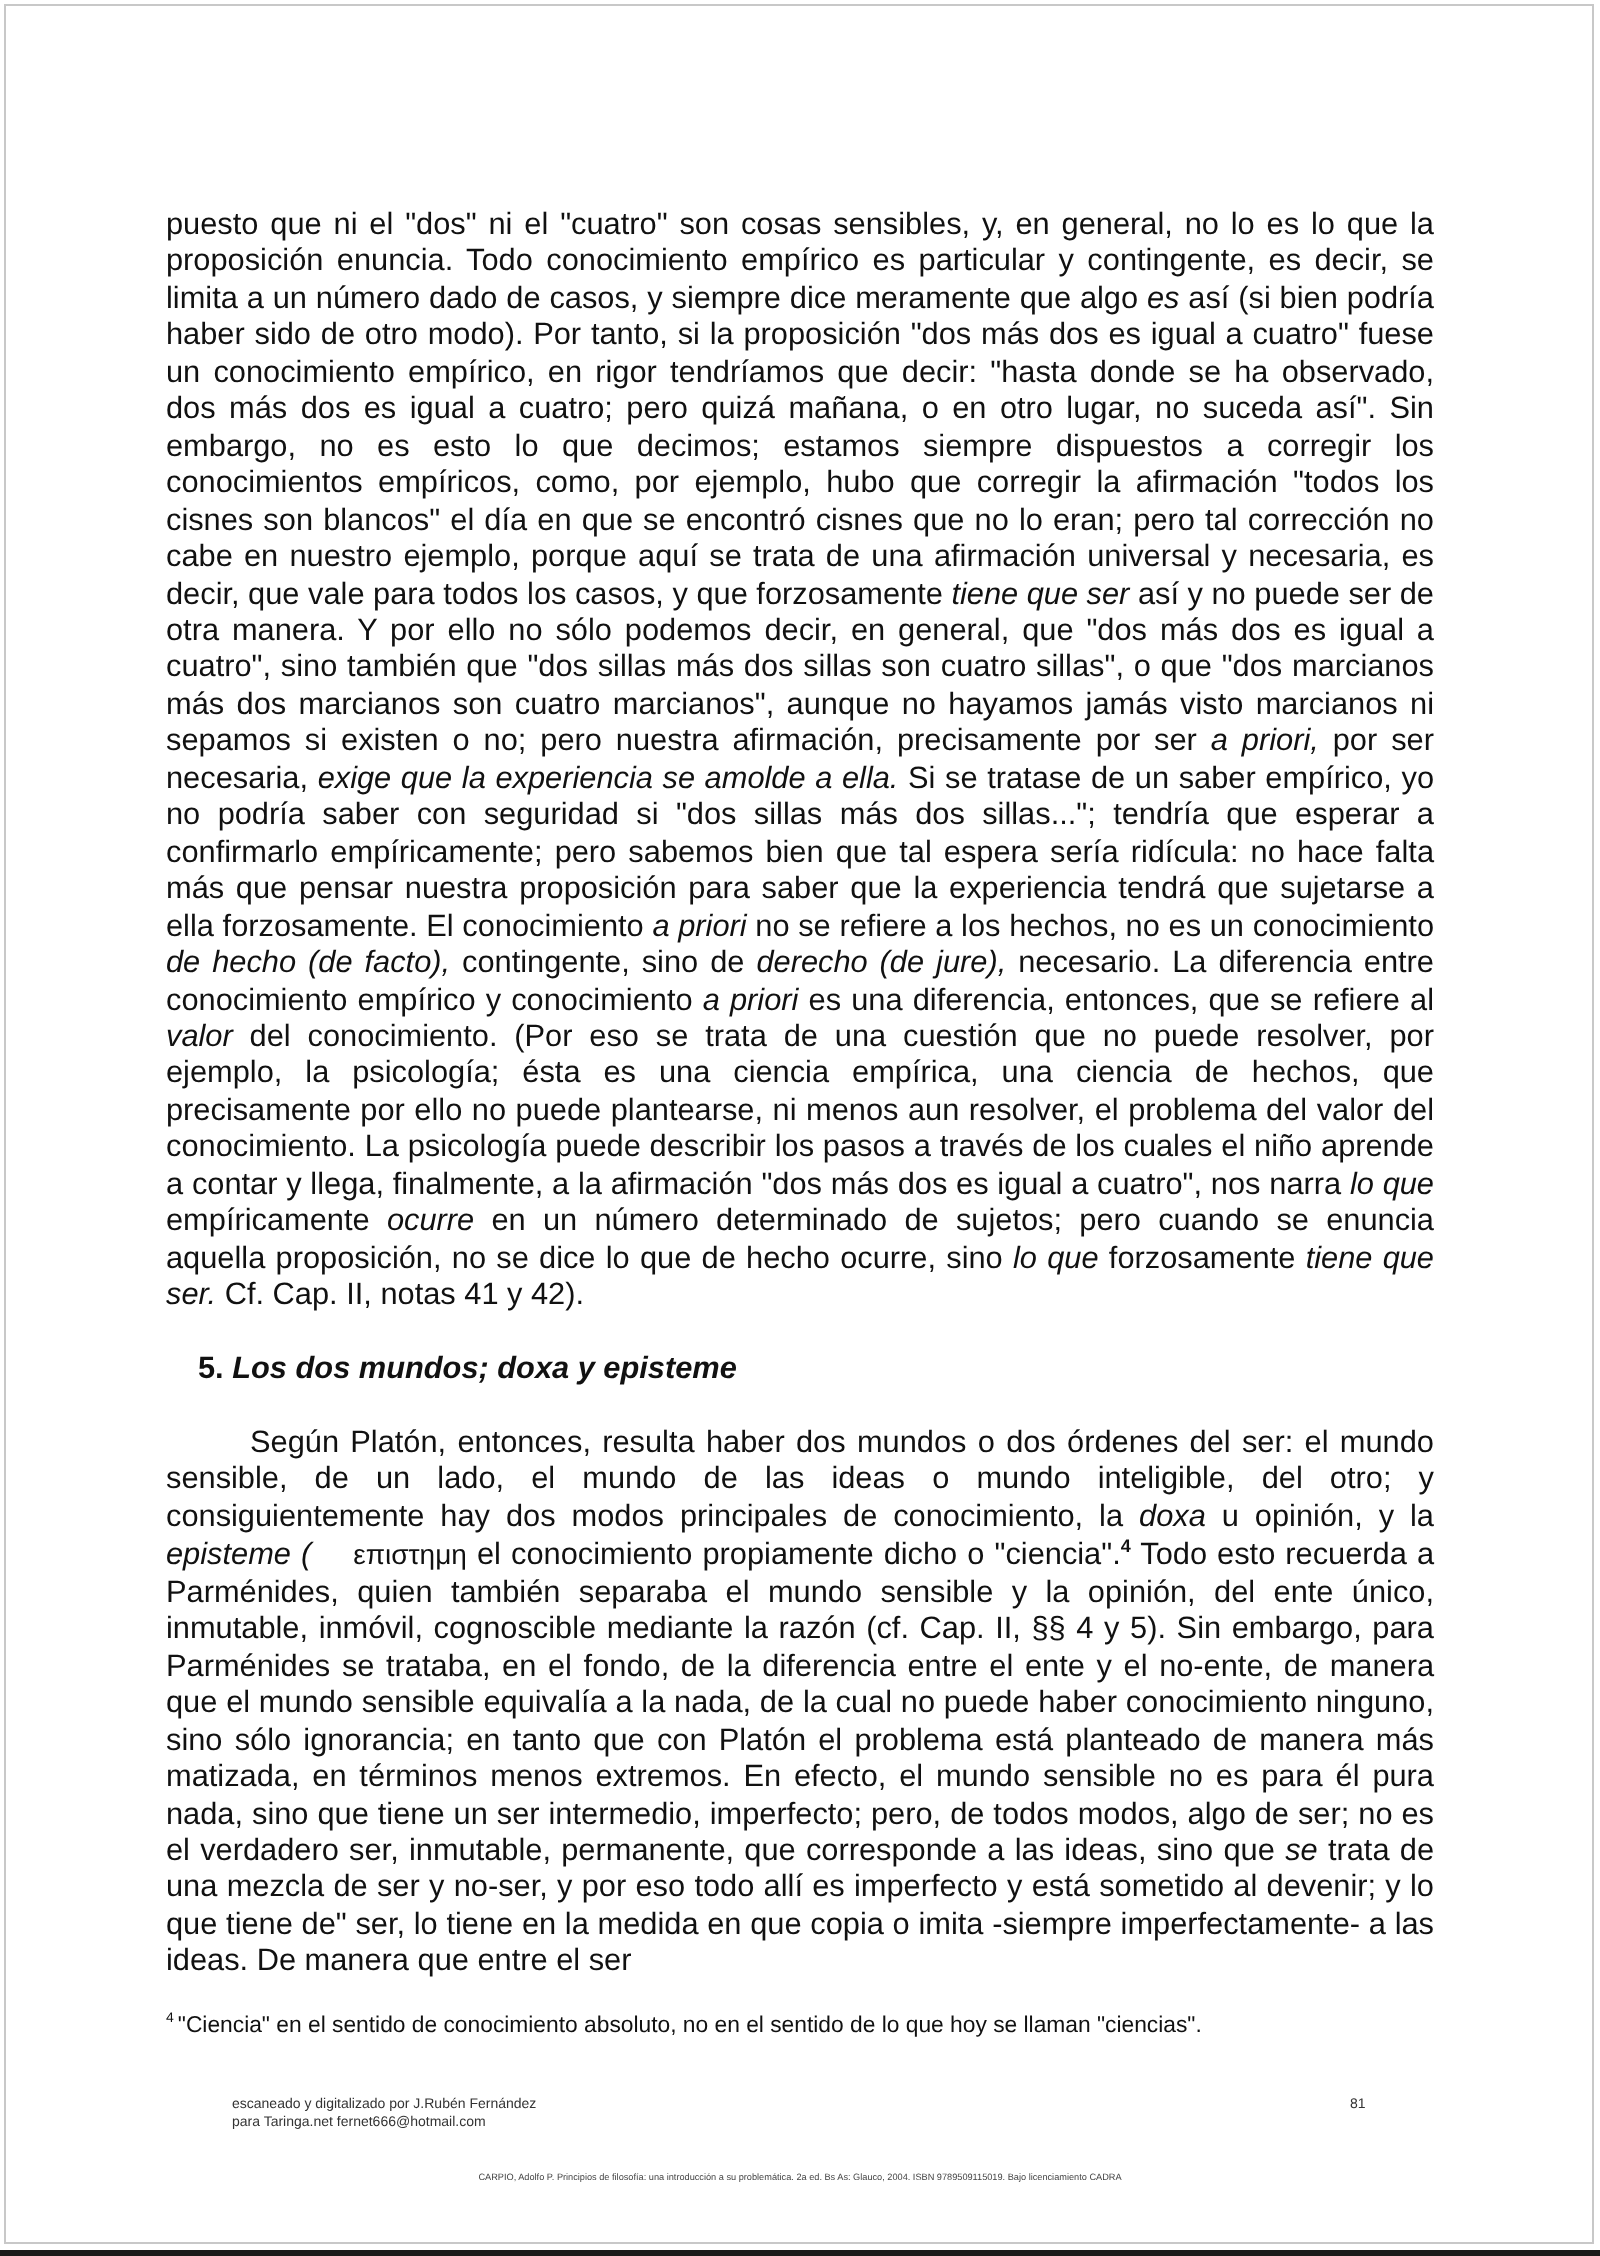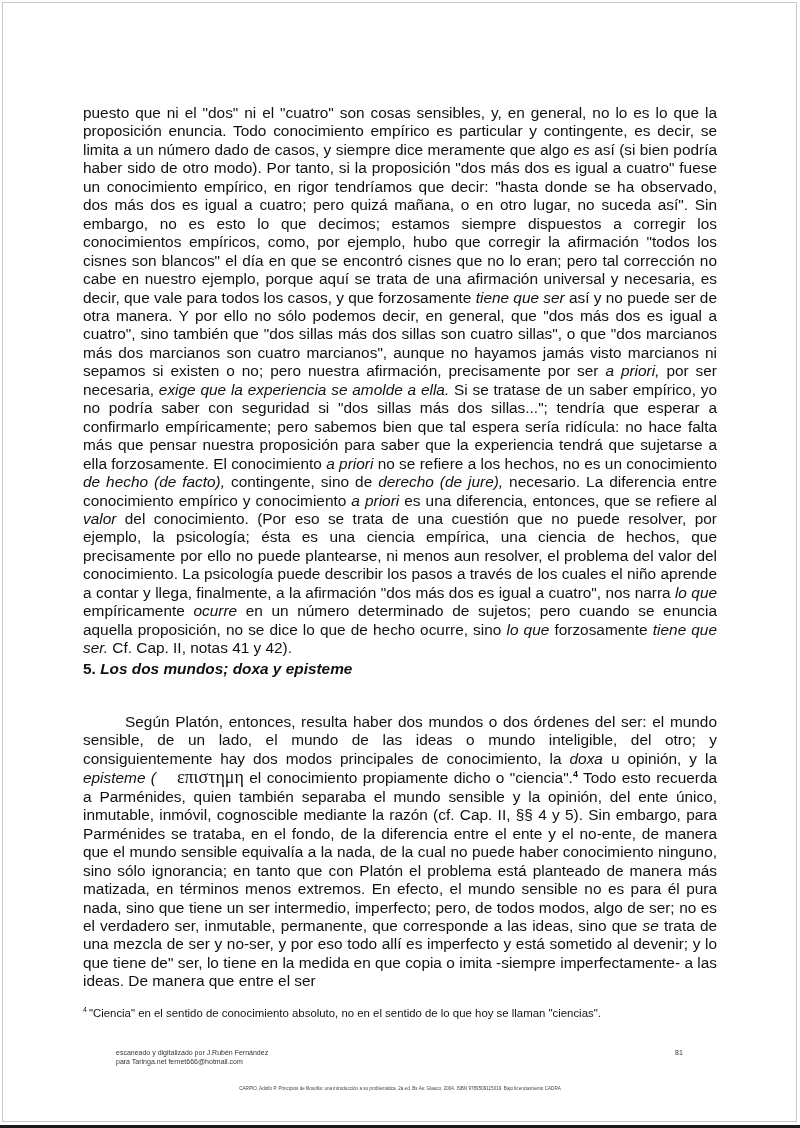--- a/index.html
+++ b/index.html
@@ -42,30 +42,30 @@
       text-align: justify;
       margin: 0;
     }
     #para1 { top: 104px; }
     #heading {
       position: absolute;
       left: 83px;
       top: 660px;
       font-size: 15.4px;
       font-weight: bold;
-      margin: 0;
+      margin: 16px;
     }
     #para2 {
       top: 713px;
       text-indent: 42px;
     }
     .greek {
-      font-family: Liberation Serif, serif;
+      font-family: Liberation Sans, sans-serif;
       font-style: normal;
-      font-size: 18px;
+      font-size: 14px;
       padding-left: 21px;
     }
     sup.fnref {
       font-size: 9px;
       font-weight: bold;
       vertical-align: 6px;
       line-height: 0;
     }
     #footnote {
       position: absolute;

